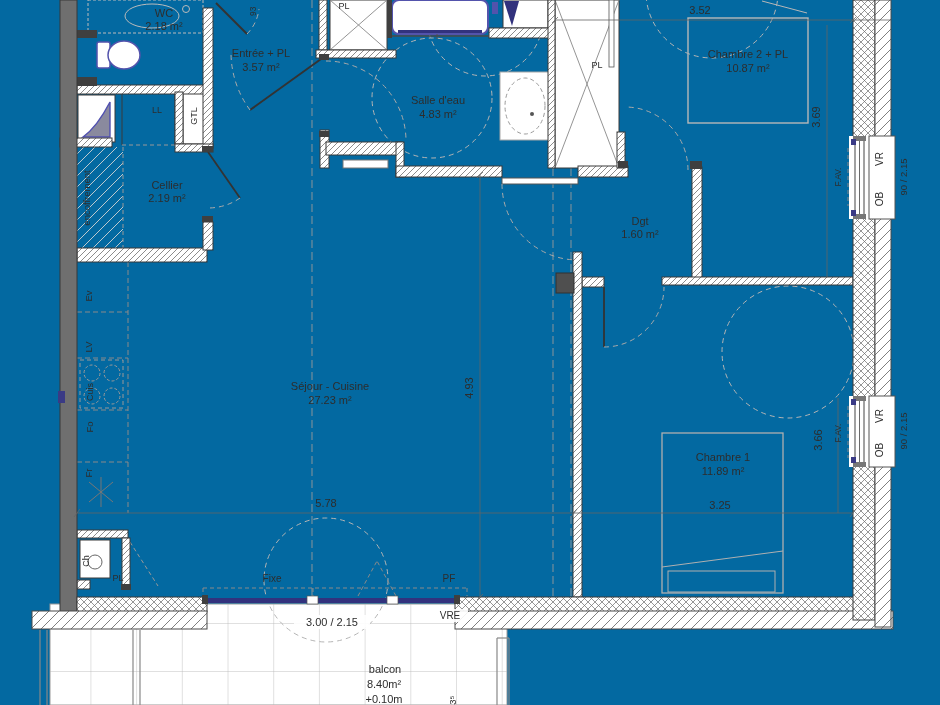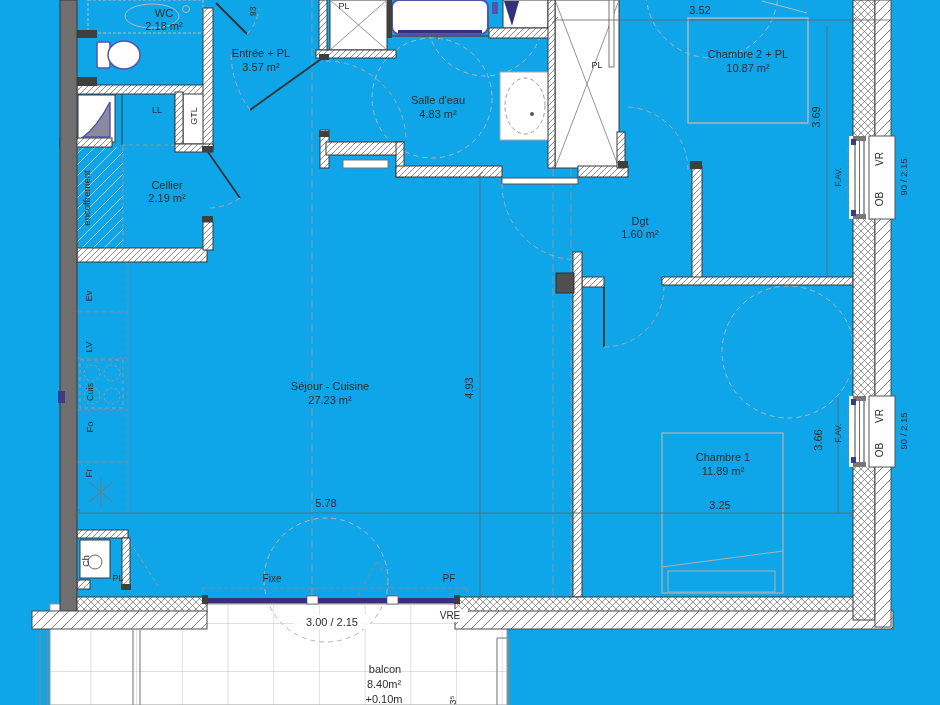--- a/index.html
+++ b/index.html
@@ -1,17 +1,17 @@
 <!DOCTYPE html>
 <html><head>
 <meta charset="utf-8">
 <title>Plan</title>
 <style>
   html,body{margin:0;padding:0;background:#ffffff;}
-  #stage{position:relative;width:940px;height:705px;background:#0ea5e9;overflow:hidden;
+  #stage{position:relative;width:940px;height:705px;background:#0369a1;overflow:hidden;
          font-family:"Liberation Sans", sans-serif;}
   svg{display:block;}
   text{font-family:"Liberation Sans", sans-serif;fill:#2d2d2d;}
   .room-name{font-size:11px;}
   .dim{font-size:11px;fill:#2d2d2d;}
   .small-label{font-size:9px;}
 </style>
 </head>
 <body>
 

